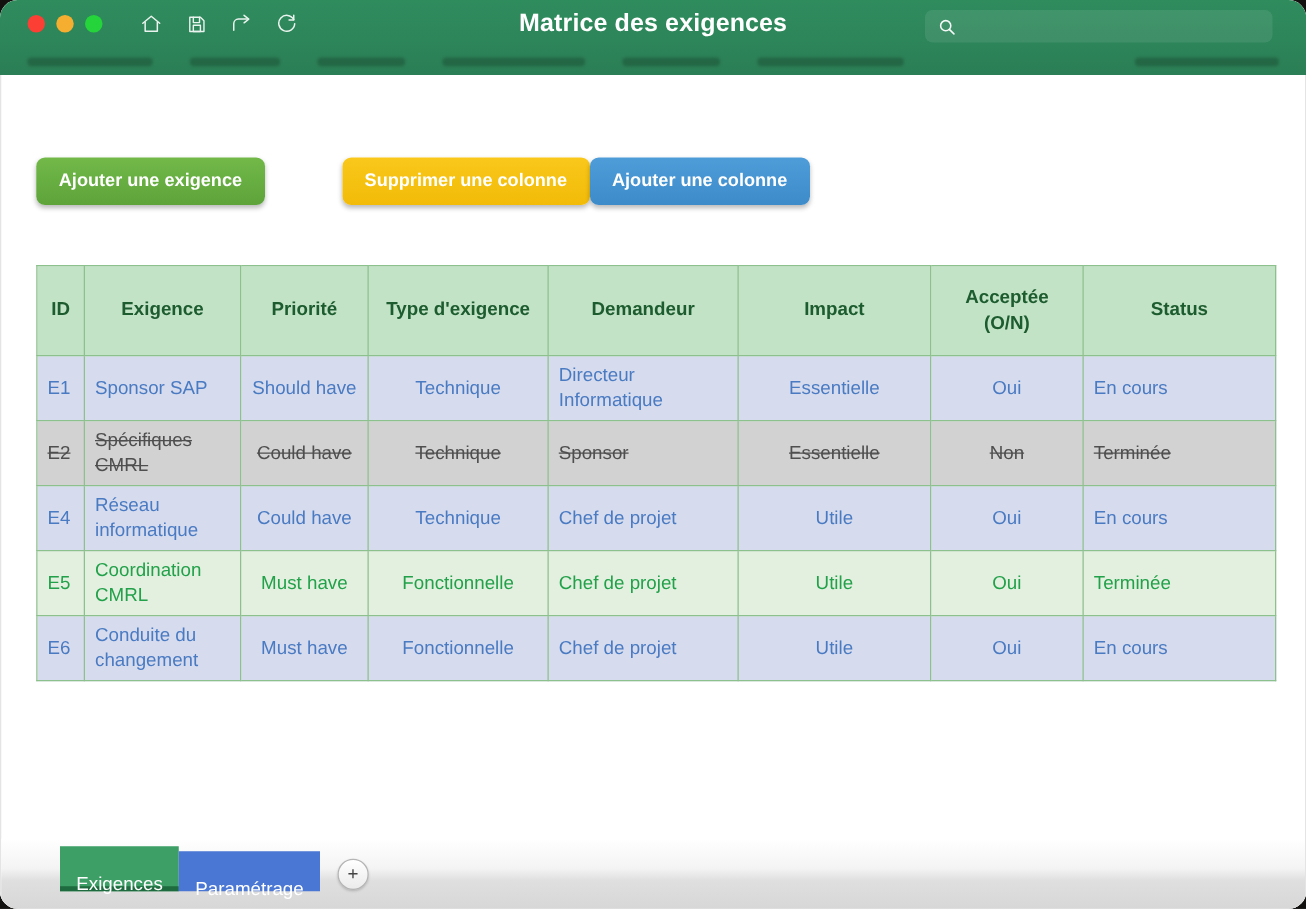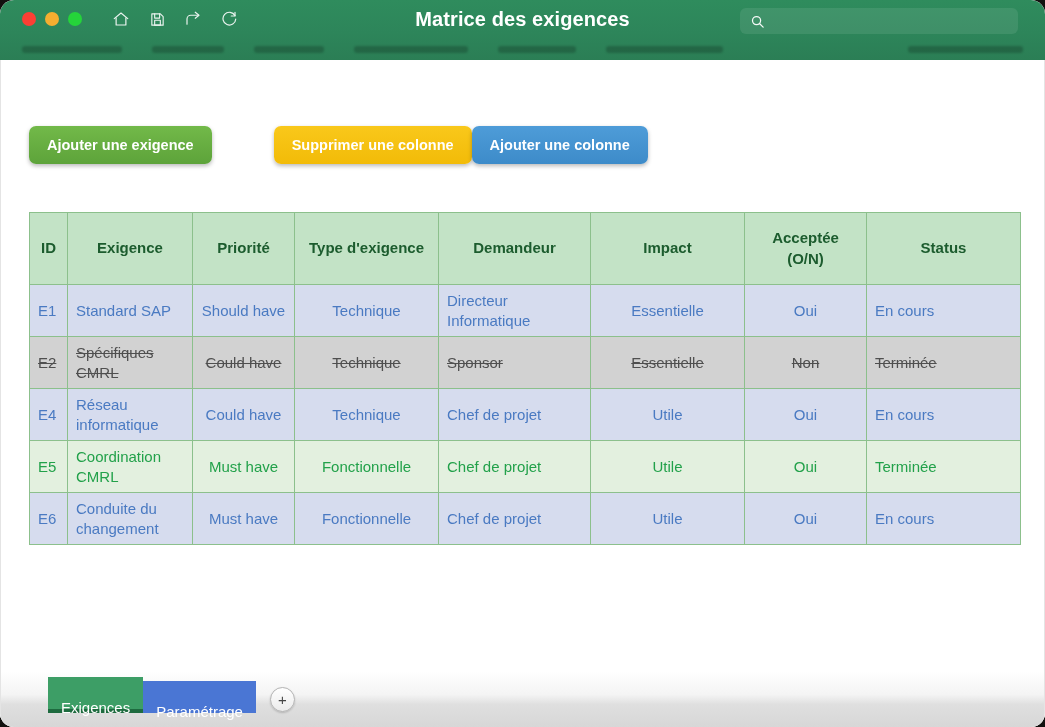--- a/index.html
+++ b/index.html
@@ -346,21 +346,21 @@
             <th>
               <span>Acceptée</span><br>
               <span>(O/N)</span>
             </th>
             <th>Status</th>
           </tr>
         </thead>
         <tbody id="matrix-body">
             <tr class="r-blue h-tall">
               <td class="a-id">E1</td>
-              <td class="a-left">Standard SAP</td>
+              <td class="a-left">Sponsor SAP</td>
               <td class="a-ctr">Should have</td>
               <td class="a-ctr">Technique</td>
               <td class="a-left">Directeur Informatique</td>
               <td class="a-ctr">Essentielle</td>
               <td class="a-ctr">Oui</td>
               <td class="a-left">En cours</td>
             </tr>
             <tr class="r-gray h-tall">
               <td class="a-id">E2</td>
               <td class="a-left">Spécifiques CMRL</td>

